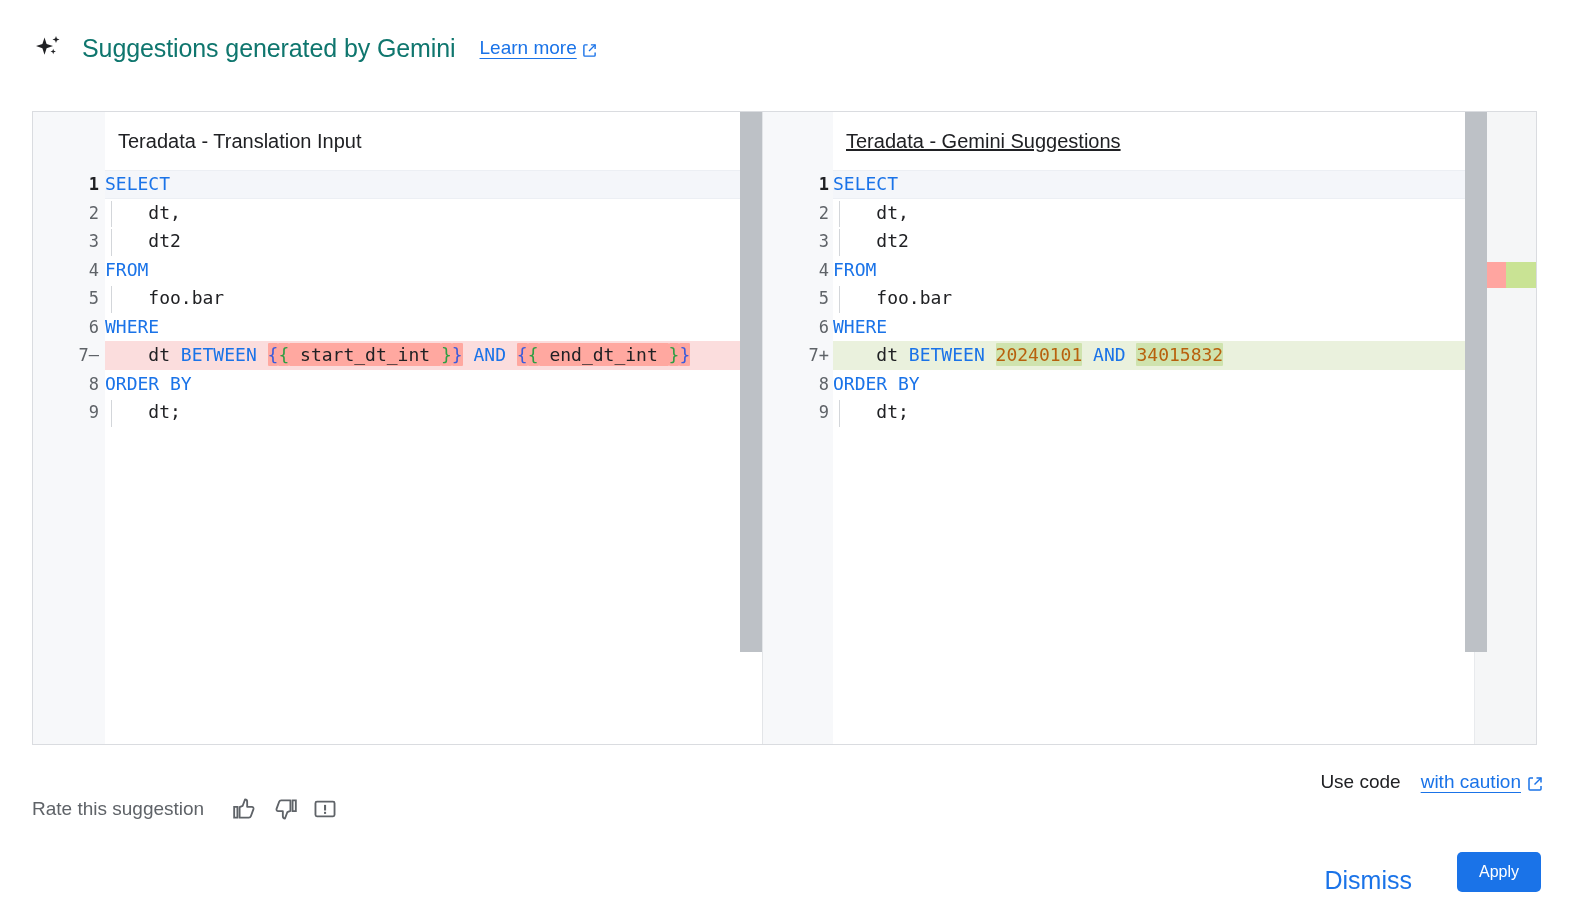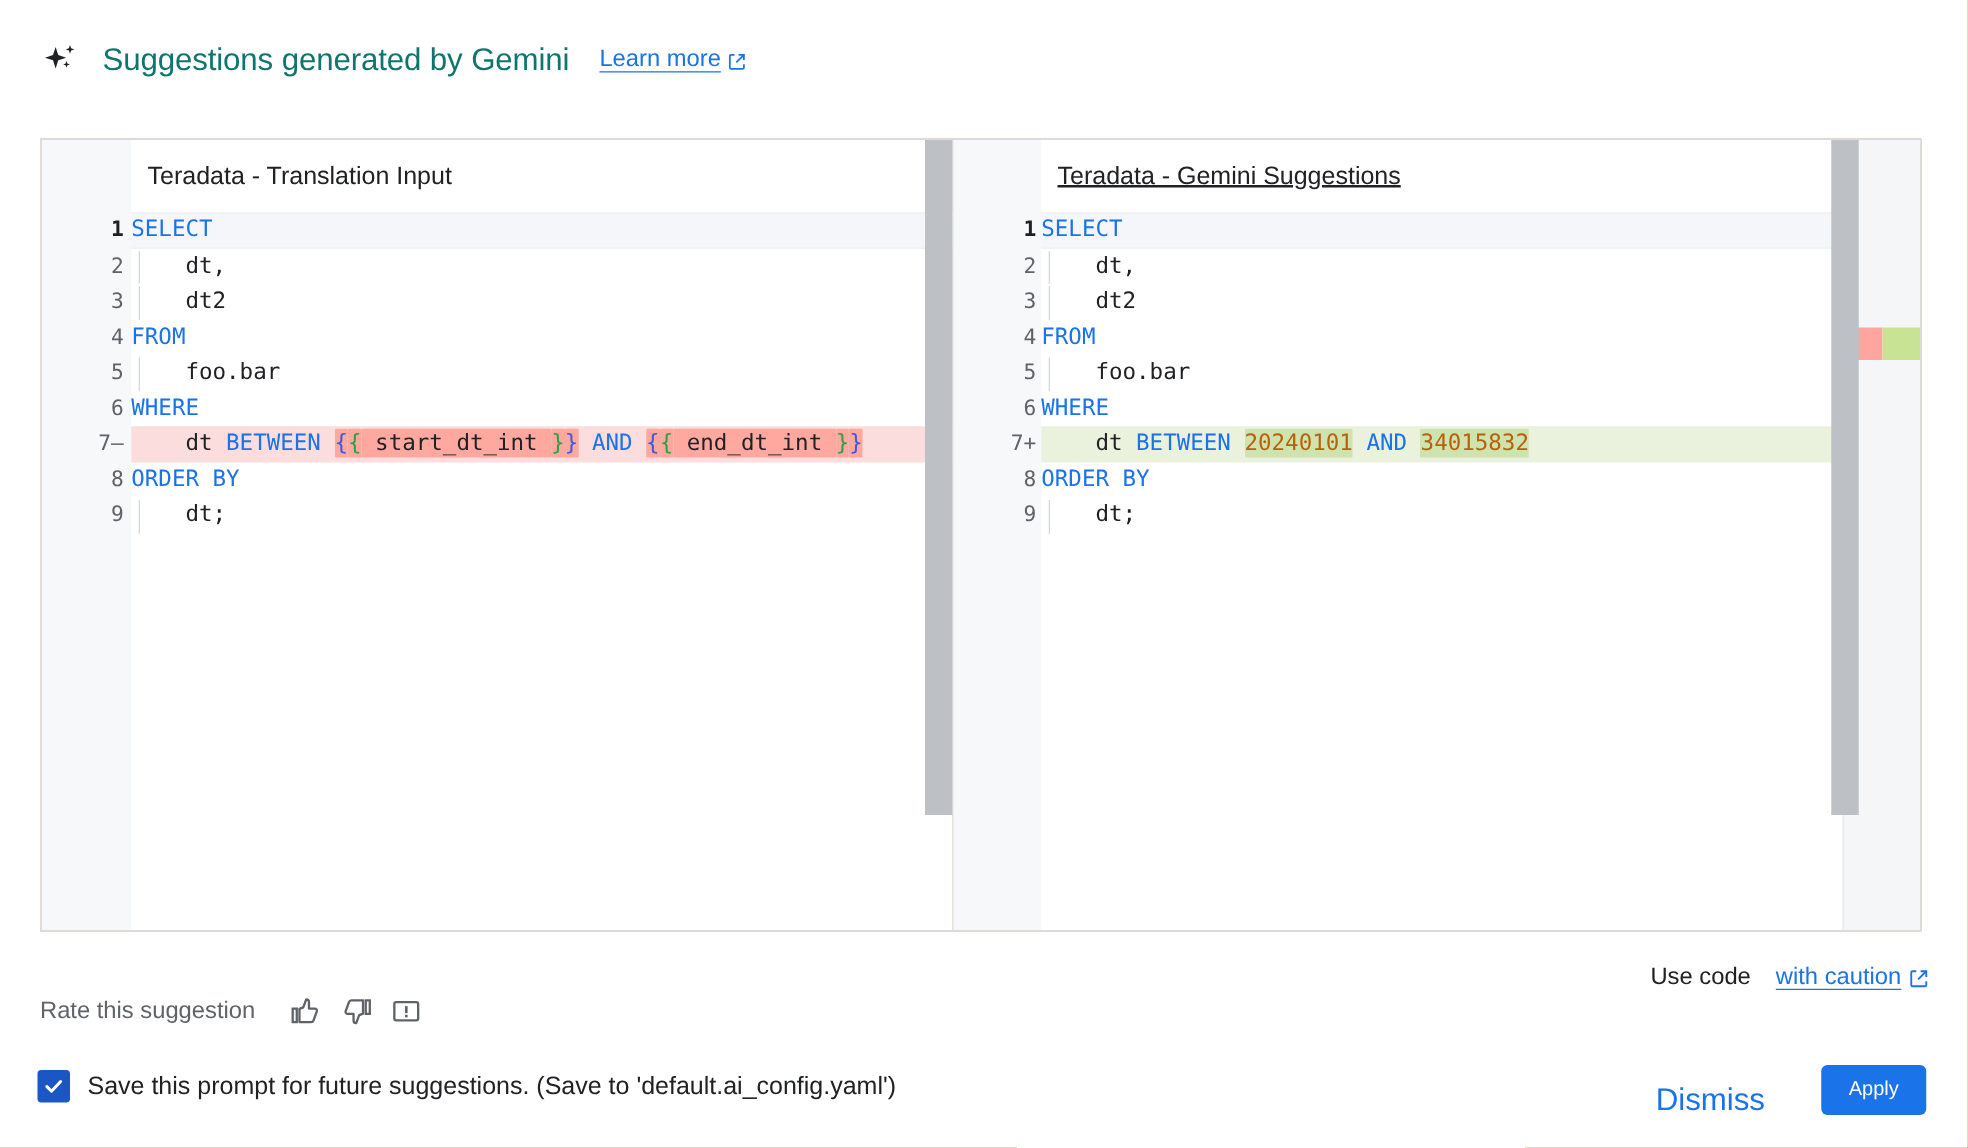--- a/index.html
+++ b/index.html
@@ -278,25 +278,17 @@
         <svg width="16" height="16" viewBox="0 0 16 16" aria-hidden="true">
           <path d="M6 2 H3 A1 1 0 0 0 2 3 V13 A1 1 0 0 0 3 14 H13 A1 1 0 0 0 14 13 V10" fill="none" stroke="#1a73e8" stroke-width="1.5"></path>
           <path d="M9.5 2 H14 V6.5" fill="none" stroke="#1a73e8" stroke-width="1.5"></path>
           <path d="M14 2 L7.5 8.5" fill="none" stroke="#1a73e8" stroke-width="1.5"></path>
         </svg>
       </span>
     </a>
   </div>
 
   <div class="footer">
-    <div class="save-wrap">
-      <span class="cbx">
-        <svg width="20" height="20" viewBox="0 0 20 20" aria-hidden="true">
-          <path d="M4.5 10.3 L8.2 14 L15.5 6.2" fill="none" stroke="#ffffff" stroke-width="2.4" stroke-linecap="round" stroke-linejoin="round"></path>
-        </svg>
-      </span>
-      <span class="save-lbl">Save this prompt for future suggestions. (Save to 'default.ai_config.yaml')</span>
-    </div>
     <button class="dismiss">Dismiss</button>
     <button class="apply">Apply</button>
   </div>
 
 </div>
 
 </body></html>

